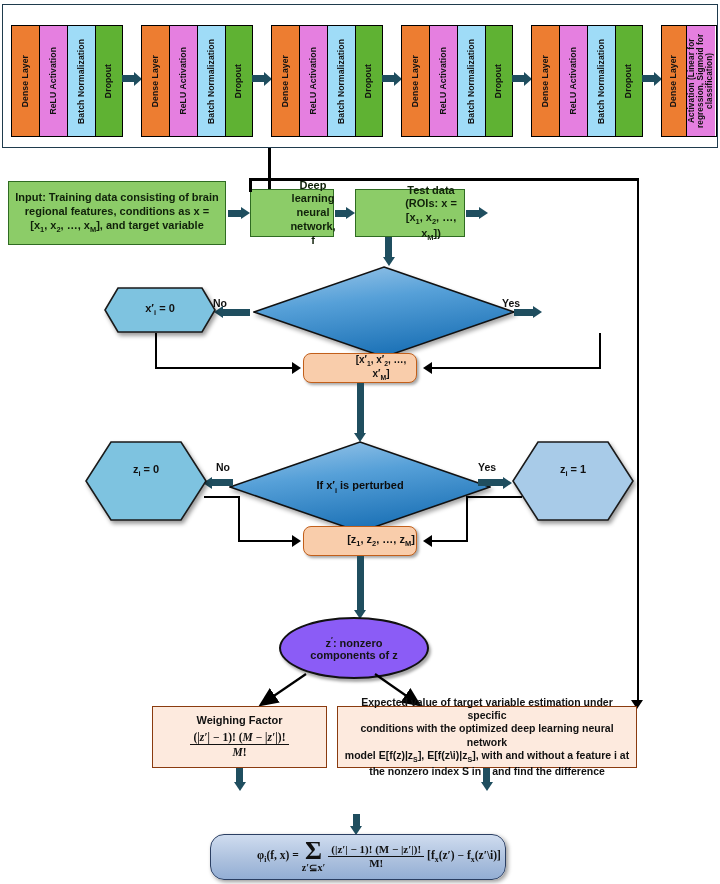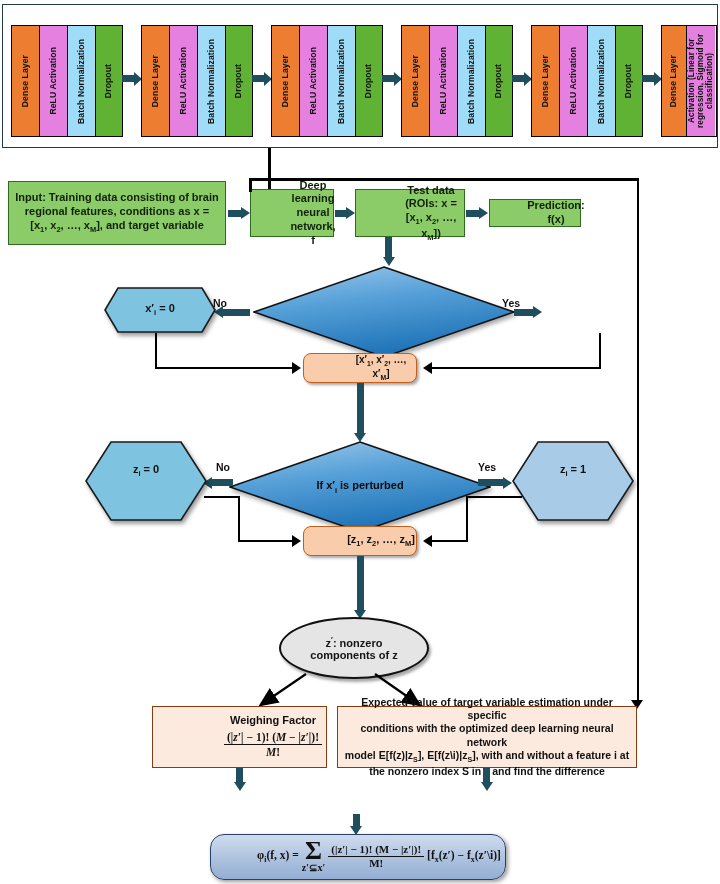--- a/index.html
+++ b/index.html
@@ -31,37 +31,37 @@
   .nn-arrow{position:absolute;top:70px;height:7px;background:#1f4e5f;}
   .nn-arrow:after{content:"";position:absolute;right:-7px;top:-3.5px;
      border-left:8px solid #1f4e5f;border-top:7px solid transparent;border-bottom:7px solid transparent;}
 
   
   .box{position:absolute;box-sizing:border-box;display:flex;align-items:center;justify-content:center;
        text-align:center;font-weight:bold;line-height:1.25;padding-left:42px;}
   .green{background:#8ccc68;border:1.5px solid #2f6b22;color:#10210a;}
   .peach-r{background:#f9cdab;border:1.5px solid #c25f1a;border-radius:8px;color:#111;
            box-shadow:2px 2px 3px rgba(0,0,0,.35);}
-  .peachflat{background:#fdeade;border:1.5px solid #8a3b0f;color:#111;justify-content:flex-end;}
+  .peachflat{background:#fdeade;border:1.5px solid #8a3b0f;color:#111;}
   .formula-box{background:linear-gradient(180deg,#cfdcef 0%,#aabfdd 60%,#93aed4 100%);
     border:1.5px solid #2b3f63;border-radius:14px;color:#111;box-shadow:2px 2px 4px rgba(0,0,0,.4);}
 
   
   .hex{position:absolute;display:flex;align-items:center;justify-content:center;
       font-weight:bold;color:#111;filter:drop-shadow(2px 3px 2px rgba(0,0,0,.4));}
   .hex svg{position:absolute;left:0;top:0;}
   .hex .lbl{position:relative;z-index:2;}
 
   
   .dia{position:absolute;filter:drop-shadow(2px 3px 2px rgba(0,0,0,.35));}
   .dia .lbl{position:absolute;left:0;right:0;top:50%;transform:translateY(-50%);
      text-align:center;font-weight:bold;font-size:11px;color:#0c0c0c;z-index:3;}
 
   
-  .ellipse{position:absolute;border-radius:50%;background:#e5e5e5;border:2.5px solid #111;
+  .ellipse{position:absolute;border-radius:50%;background:#8b5cf6;border:2.5px solid #111;
      display:flex;align-items:center;justify-content:center;text-align:center;font-weight:bold;
      color:#141414;box-shadow:2px 3px 3px rgba(0,0,0,.35);}
 
   
   .vline{position:absolute;background:#1f4e5f;}
   .vline-blk{position:absolute;background:#000;}
   .hline-blk{position:absolute;background:#000;}
   .ar-down{position:absolute;width:0;height:0;border-left:6px solid transparent;border-right:6px solid transparent;}
   .ar-down.teal{border-top:9px solid #1f4e5f;}
   .ar-down.blk{border-top:9px solid #000;}
@@ -208,21 +208,20 @@
   <div class="box green" style="left:355px;top:189px;width:110px;height:48px;font-size:11px;">
     <div>
       <div>Test data (ROIs: x =</div>
       <div>[x<sub>1</sub>, x<sub>2</sub>, …, x<sub>M</sub>])</div>
     </div>
   </div>
 
   <div class="vline" style="left:466px;top:209.5px;width:14px;height:7px;"></div>
   <div class="ar-right teal" style="left:479px;top:207px;"></div>
 
-  <div class="box green" style="left:489px;top:199px;width:92px;height:28px;font-size:11px;">Prediction: f(x)</div>
 
   <div class="hline-blk" style="left:249px;top:178px;width:390px;height:2.5px;"></div>
   <div class="vline-blk" style="left:249px;top:178px;width:2.5px;height:14px;"></div>
   <div class="vline-blk" style="left:636.5px;top:178px;width:2.5px;height:525px;"></div>
   <div class="ar-down blk" style="left:631px;top:700px;"></div>
 
   <div class="vline" style="left:385px;top:237px;width:7px;height:22px;"></div>
   <div class="ar-down teal" style="left:382.5px;top:257px;"></div>
 
   <div class="dia" style="left:253px;top:266px;width:262px;height:92px;">

